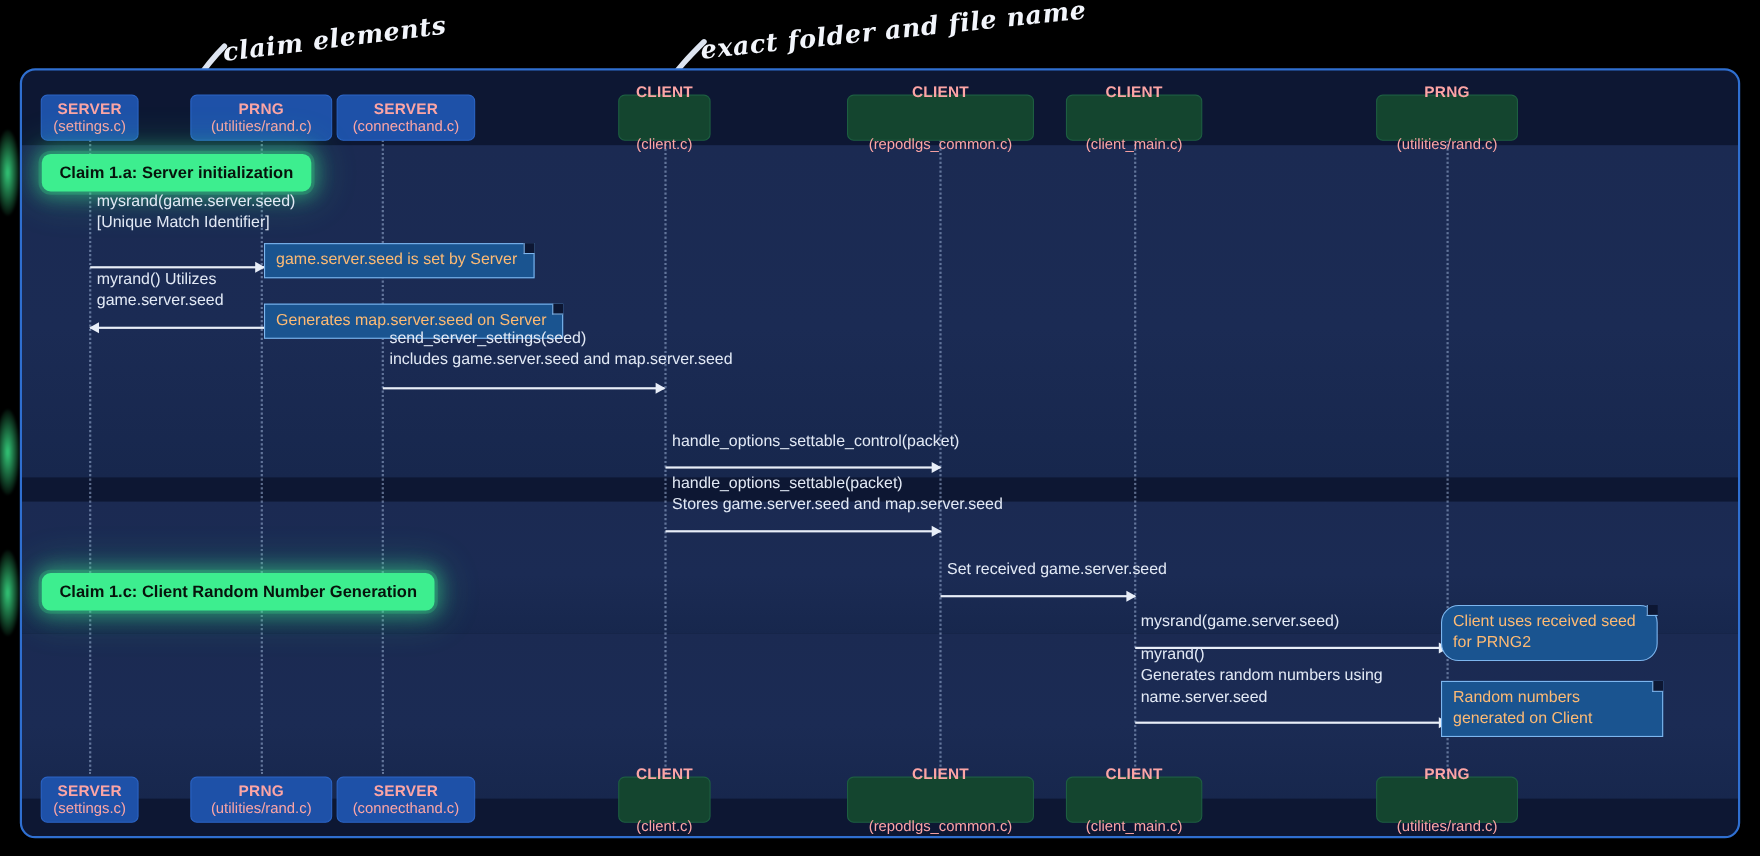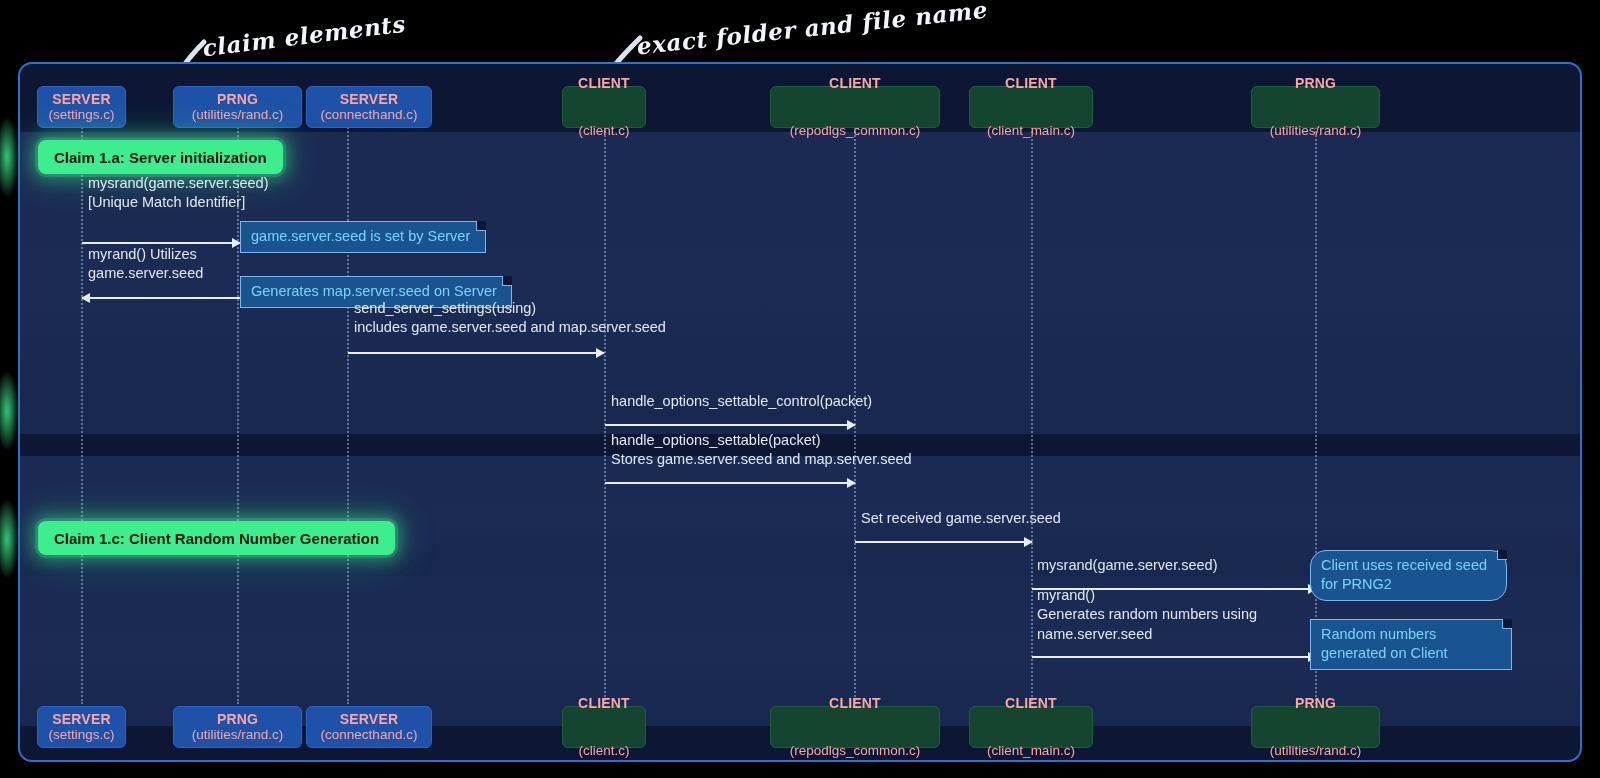--- a/index.html
+++ b/index.html
@@ -124,21 +124,21 @@
     border-bottom: 5px solid transparent;
   }
   .arrow.to-right::after { right: -1px; border-left: 9px solid #e8eef8; }
   .arrow.to-left::after  { left: -1px;  border-right: 9px solid #e8eef8; }
 
   
   .note {
     position: absolute;
     background: #1a5490;
     border: 1px solid #7db6ef;
-    color: #7dd3fc;
+    color: #fdba74;
     font-size: 14.5px;
     line-height: 1.3;
     padding: 5px 10px 6px 10px;
   }
   .note .fold {
     position: absolute;
     top: -1px;
     right: -1px;
     width: 10px;
     height: 10px;
@@ -286,21 +286,21 @@
       <div>game.server.seed</div>
     </div>
     <div class="arrow to-left" style="left:62px; top:233px; width:158px;"></div>
 
     <div class="note" style="left:220px; top:212px; width:272px;">
       <span class="fold"></span>
       <div>Generates map.server.seed on Server</div>
     </div>
 
     <div class="msg-text" style="left:334px; top:235px;">
-      <div>send_server_settings(using)</div>
+      <div>send_server_settings(seed)</div>
       <div>includes game.server.seed and map.server.seed</div>
     </div>
     <div class="arrow to-right" style="left:328px; top:288px; width:256px;"></div>
 
     <div class="msg-text" style="left:591px; top:328px;">
       <div>handle_options_settable_control(packet)</div>
     </div>
     <div class="arrow to-right" style="left:585px; top:360px; width:250px;"></div>
 
     <div class="msg-text" style="left:591px; top:367px;">

